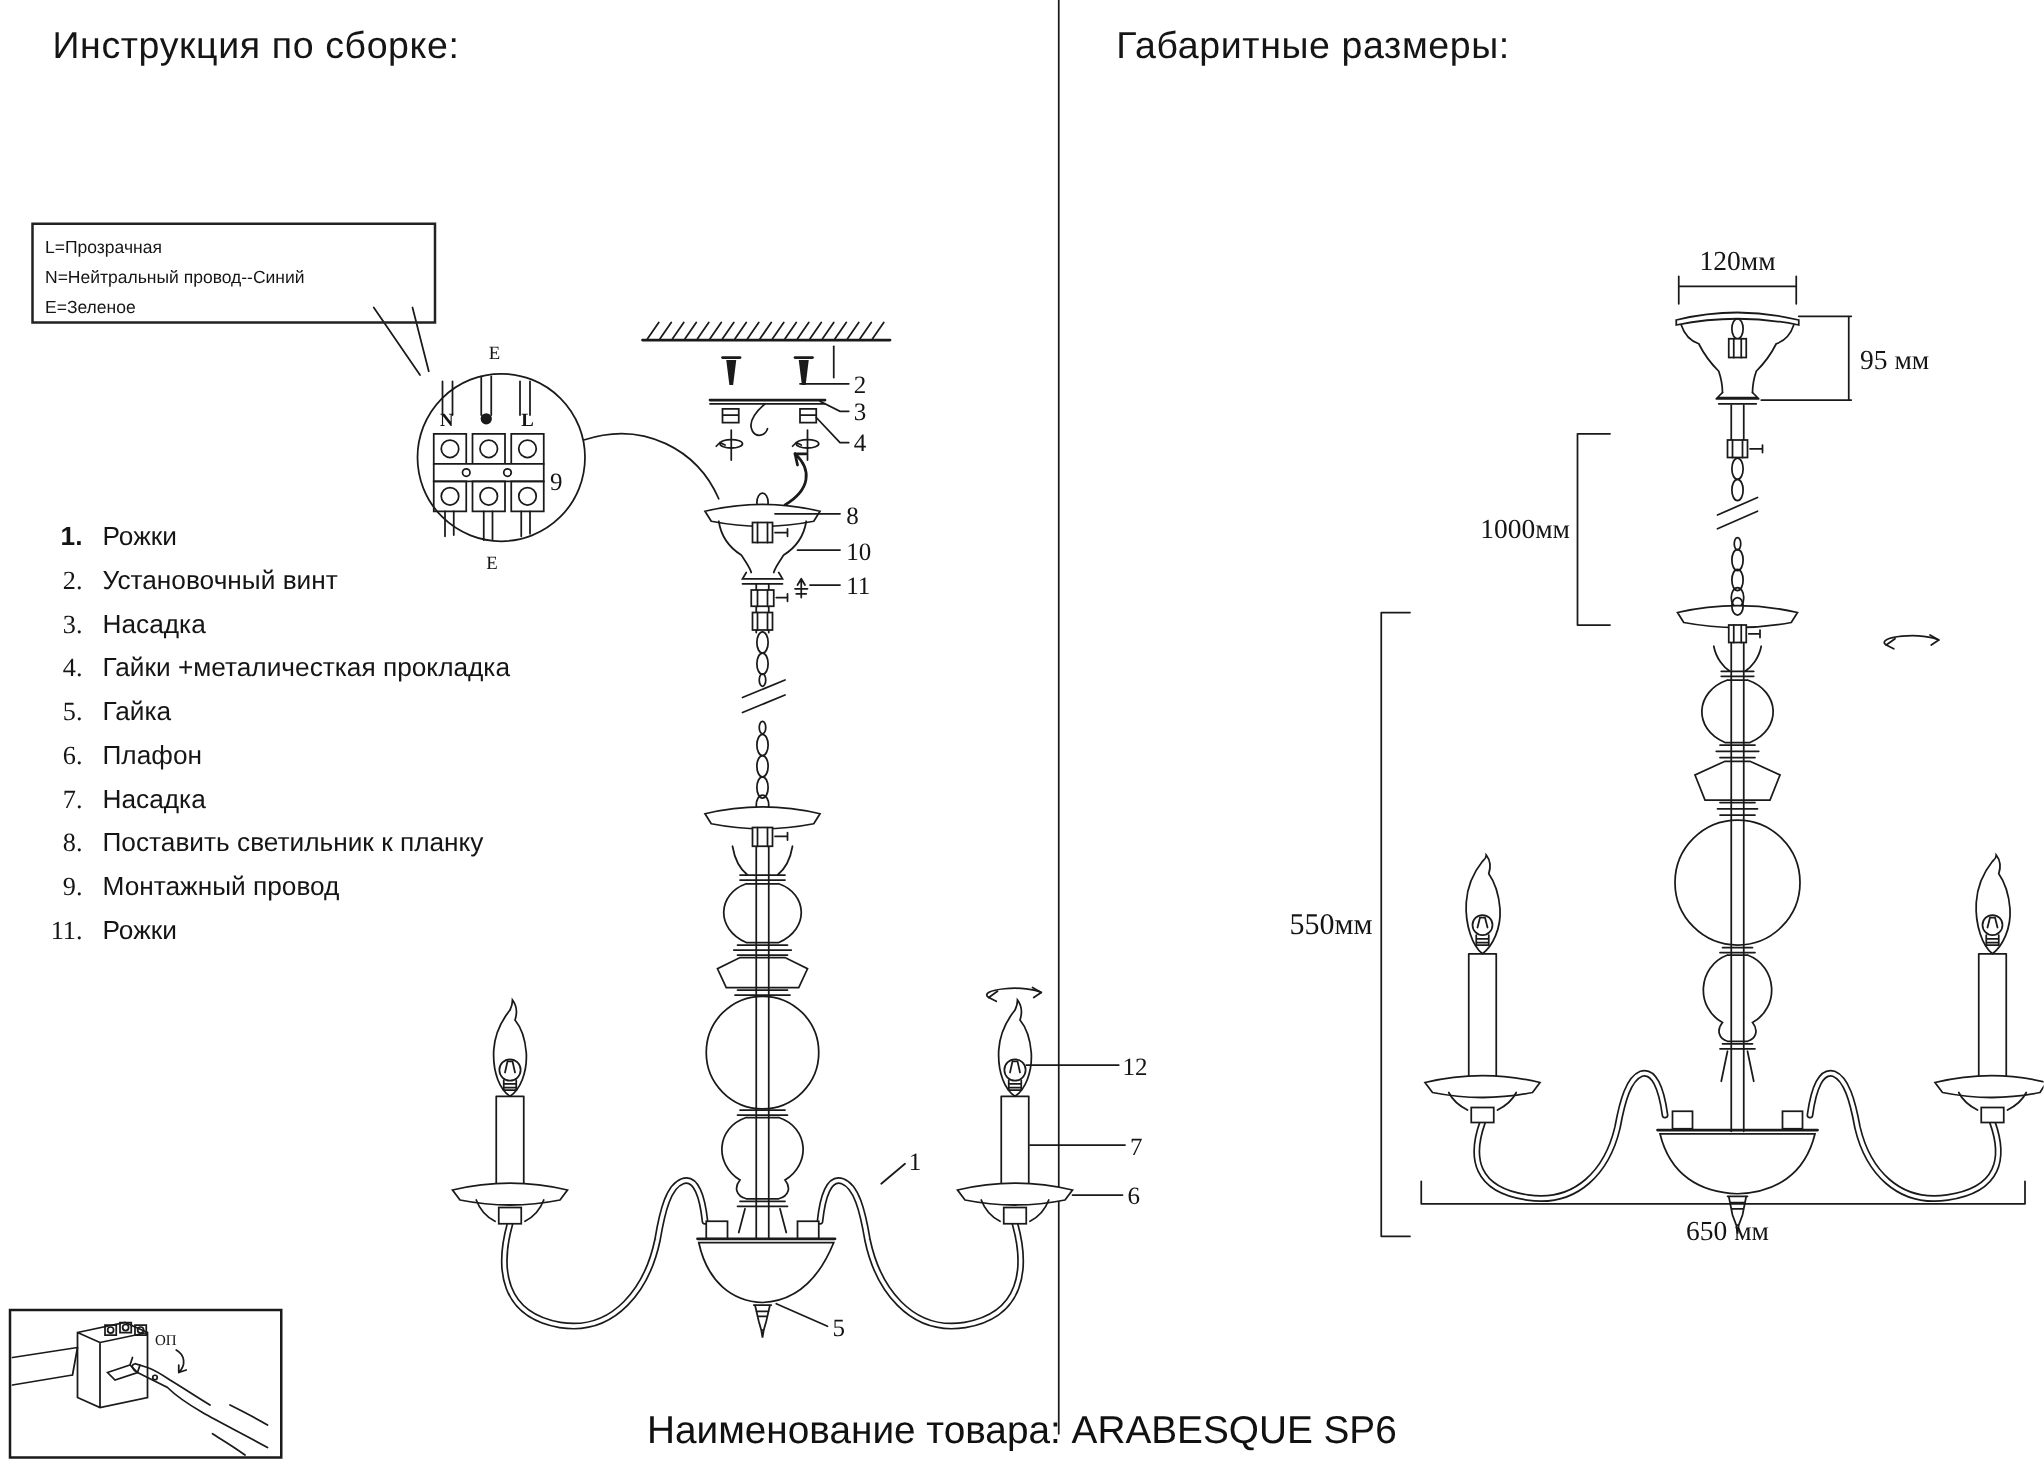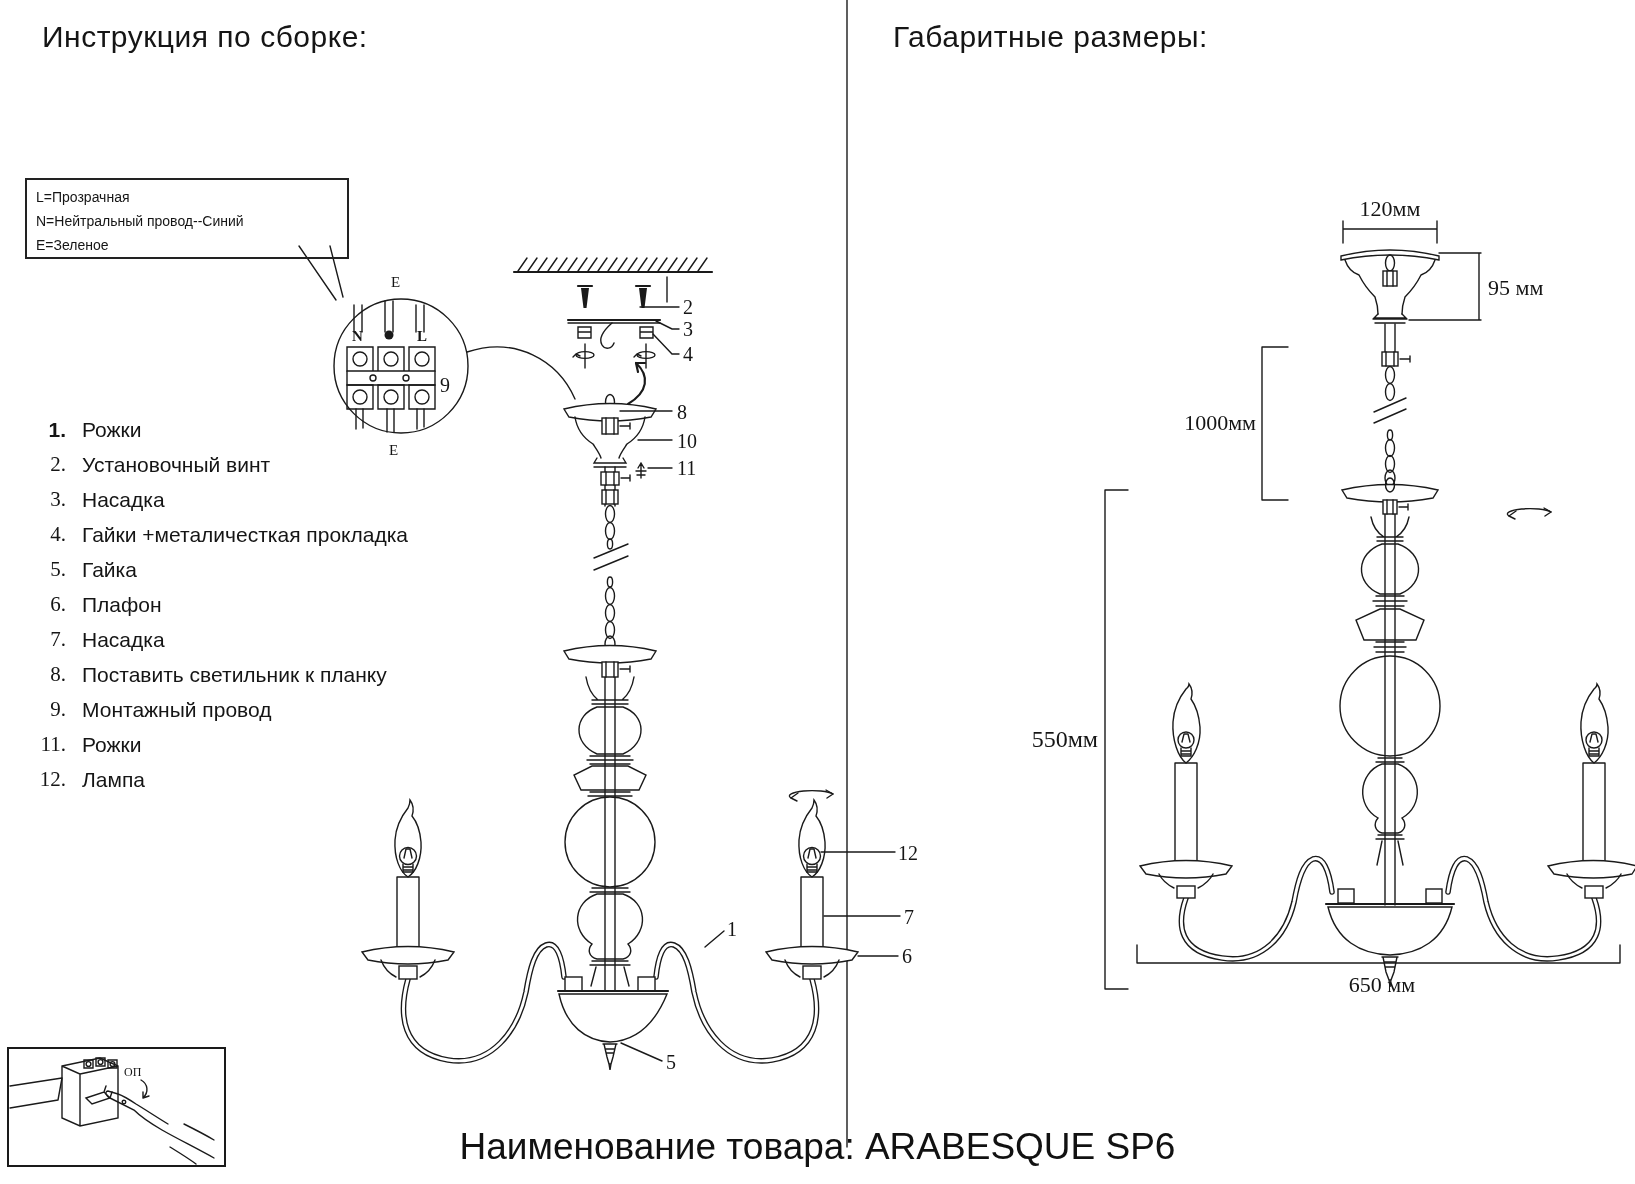--- a/index.html
+++ b/index.html
@@ -10,21 +10,21 @@
   #title-left{left:42px;top:20px;}
   #title-right{left:893px;top:20px;}
   #legend-box{position:absolute;left:25px;top:178px;width:302px;height:67px;
               border:2px solid #222;padding:5px 9px;font-size:14px;line-height:24px;color:#151515;}
   #parts-list{position:absolute;left:20px;top:412px;font-size:21px;color:#151515;}
   #parts-list .row{display:flex;height:35px;line-height:35px;}
   #parts-list .num{width:46px;text-align:right;margin-right:16px;
                    font-family:"Liberation Serif", serif;}
   #parts-list .row:first-child .num{font-family:"Liberation Sans",sans-serif;font-weight:bold;}
   #caption{position:absolute;left:0;top:1126px;width:100%;text-align:center;
-           font-size:37px;color:#111;}
+           font-size:31px;color:#111;}
   
   .s{stroke:#1a1a1a;fill:none;stroke-width:1.4px;stroke-linecap:round;}
   .s2{stroke:#1a1a1a;fill:none;stroke-width:2.2px;stroke-linecap:round;}
   .fw{stroke:#1a1a1a;fill:#ffffff;stroke-width:1.4px;}
   .blk{fill:#1a1a1a;stroke:none;}
   .tube{stroke:#1a1a1a;stroke-width:5.6px;fill:none;stroke-linecap:round;}
   .tubein{stroke:#ffffff;stroke-width:2.9px;fill:none;stroke-linecap:round;}
   text.co{font-family:"Liberation Serif", serif;font-size:20px;fill:#151515;}
   text.dim{font-family:"Liberation Serif", serif;font-size:22px;fill:#151515;}
   text.wl{font-family:"Liberation Serif", serif;font-size:15px;fill:#151515;}
@@ -408,21 +408,17 @@
         <span class="lbl">Поставить светильник к планку</span>
       </div>
     <div class="row">
         <span class="num">9.</span>
         <span class="lbl">Монтажный провод</span>
       </div>
     <div class="row">
         <span class="num">11.</span>
         <span class="lbl">Рожки</span>
       </div>
-    <div class="row">
-        <span class="num">12.</span>
-        <span class="lbl">Лампа</span>
-      </div>
   </div>
 
   <div id="caption">Наименование товара: ARABESQUE SP6</div>
 
 </div>
 
 </body></html>

